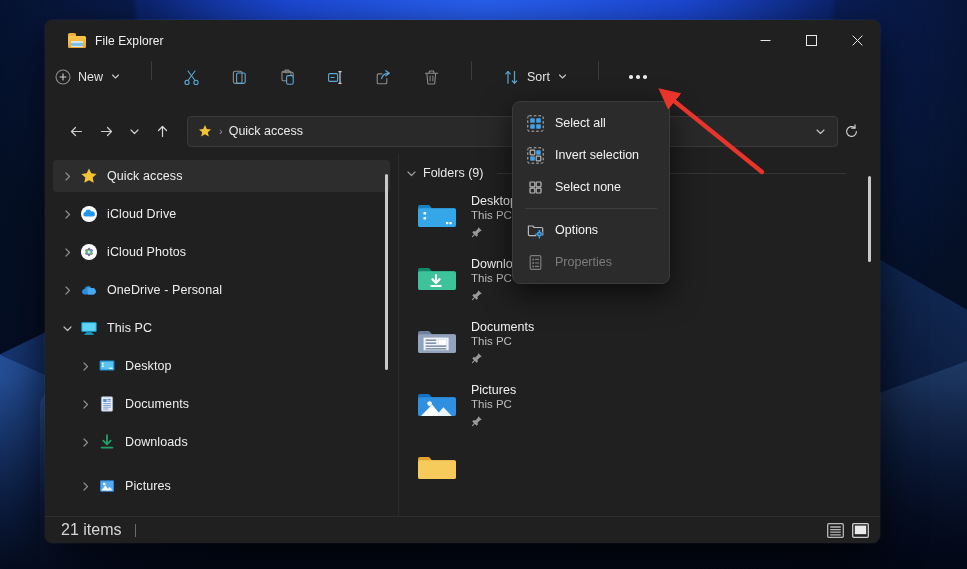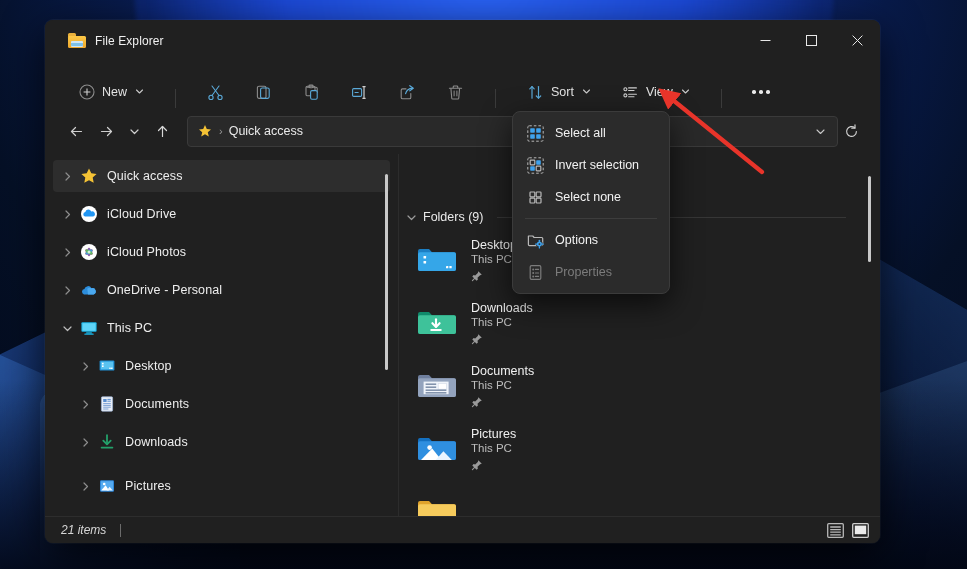--- a/index.html
+++ b/index.html
@@ -92,22 +92,22 @@
   .win-btn {
     width: 46px; height: 41px;
     display: flex; align-items: center; justify-content: center;
     color: #e8e8e8;
   }
   .win-btn svg { display: block; }
 
   
   .commandbar {
     height: 47px; flex: 0 0 47px;
-    display: flex; align-items: flex-end;
-    padding: 0 10px 0 24px;
+    display: flex; align-items: flex-start;
+    padding: 0 10px 0 0;
     gap: 13px;
     background: #202020;
     position: relative;
   }
   .cmd-btn {
     height: 32px;
     display: flex; align-items: center; gap: 7px;
     padding: 0 9px;
     border-radius: 4px;
     color: #d7d7d7;
@@ -197,21 +197,20 @@
     flex: 1 1 auto;
     background: #202020;
     position: relative;
     overflow: hidden;
     padding-top: 8px;
   }
   .group-header {
     display: flex; align-items: center;
     padding: 4px 16px 6px 7px;
     gap: 6px;
-    margin-top: 44px;
   }
   .group-chev { color: #9b9b9b; display: flex; align-items: center; }
   .group-title { font-size: 12.5px; color: #e9e9e9; white-space: nowrap; }
   .group-rule { flex: 1 1 auto; height: 1px; background: #363636; margin-left: 8px; margin-right: 18px; }
 
   .file-item {
     display: flex; align-items: flex-start;
     padding: 7px 8px 7px 12px;
     margin: 0 10px 0 4px;
     border-radius: 4px;
@@ -225,29 +224,29 @@
 
   
   .statusbar {
     height: 27px; flex: 0 0 27px;
     background: #202020;
     border-top: 1px solid #2d2d2d;
     display: flex; align-items: center;
     padding: 0 10px 0 16px;
     position: relative;
   }
-  .status-text { font-size: 12px; color: #d6d6d6; font-style: italic; }
+  .status-text { font-size: 16px; color: #d6d6d6; }
   .status-divider { width: 1px; height: 13px; background: #6b6b6b; margin-left: 14px; }
   .view-toggles { margin-left: auto; display: flex; gap: 6px; align-items: center; }
   .vt { width: 19px; height: 17px; display: flex; align-items: center; justify-content: center; }
 
   
   #overflow-menu {
     position: absolute;
-    left: 512px; top: 111px;
+    left: 512px; top: 101px;
     width: 158px;
     background: #2b2b2b;
     border: 1px solid #3b3b3b;
     border-radius: 8px;
     box-shadow: 0 10px 30px rgba(0,0,0,0.66);
     padding: 5px 4px;
     z-index: 40;
   }
   .menu-item {
     height: 32px;
@@ -404,38 +403,20 @@
         </svg>
       </span>
       <span class="cmd-label">Sort</span>
       <span class="chev">
         <svg width="9" height="9" viewBox="0 0 9 9">
             <polyline points="1.5,3 4.5,6 7.5,3" fill="none" stroke="#c8c8c8" stroke-width="1.1" stroke-linecap="round" stroke-linejoin="round"></polyline>
           </svg>
       </span>
     </div>
 
-    <div class="cmd-btn">
-      <span class="cmd-icon">
-        <svg width="17" height="17" viewBox="0 0 17 17">
-          <circle cx="3.4" cy="5.2" r="1.5" fill="none" stroke="#cfcfcf" stroke-width="1.1"></circle>
-          <circle cx="3.4" cy="11.4" r="1.5" fill="none" stroke="#cfcfcf" stroke-width="1.1"></circle>
-          <line x1="6.6" y1="3.9" x2="14.4" y2="3.9" stroke="#cfcfcf" stroke-width="1.1" stroke-linecap="round"></line>
-          <line x1="6.6" y1="6.5" x2="12.0" y2="6.5" stroke="#cfcfcf" stroke-width="1.1" stroke-linecap="round"></line>
-          <line x1="6.6" y1="10.2" x2="14.4" y2="10.2" stroke="#cfcfcf" stroke-width="1.1" stroke-linecap="round"></line>
-          <line x1="6.6" y1="12.8" x2="12.0" y2="12.8" stroke="#cfcfcf" stroke-width="1.1" stroke-linecap="round"></line>
-        </svg>
-      </span>
-      <span class="cmd-label">View</span>
-      <span class="chev">
-        <svg width="9" height="9" viewBox="0 0 9 9">
-            <polyline points="1.5,3 4.5,6 7.5,3" fill="none" stroke="#c8c8c8" stroke-width="1.1" stroke-linecap="round" stroke-linejoin="round"></polyline>
-          </svg>
-      </span>
-    </div>
 
     <div class="cmd-sep"></div>
 
     <div class="dots-btn">
       <i></i>
         <i></i>
         <i></i>
     </div>
   </div>
 

